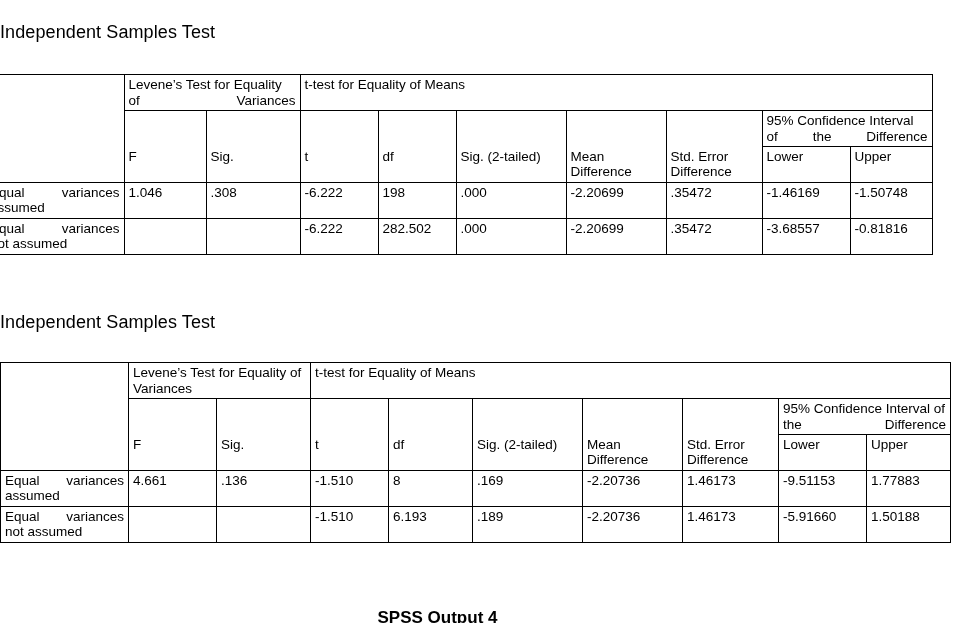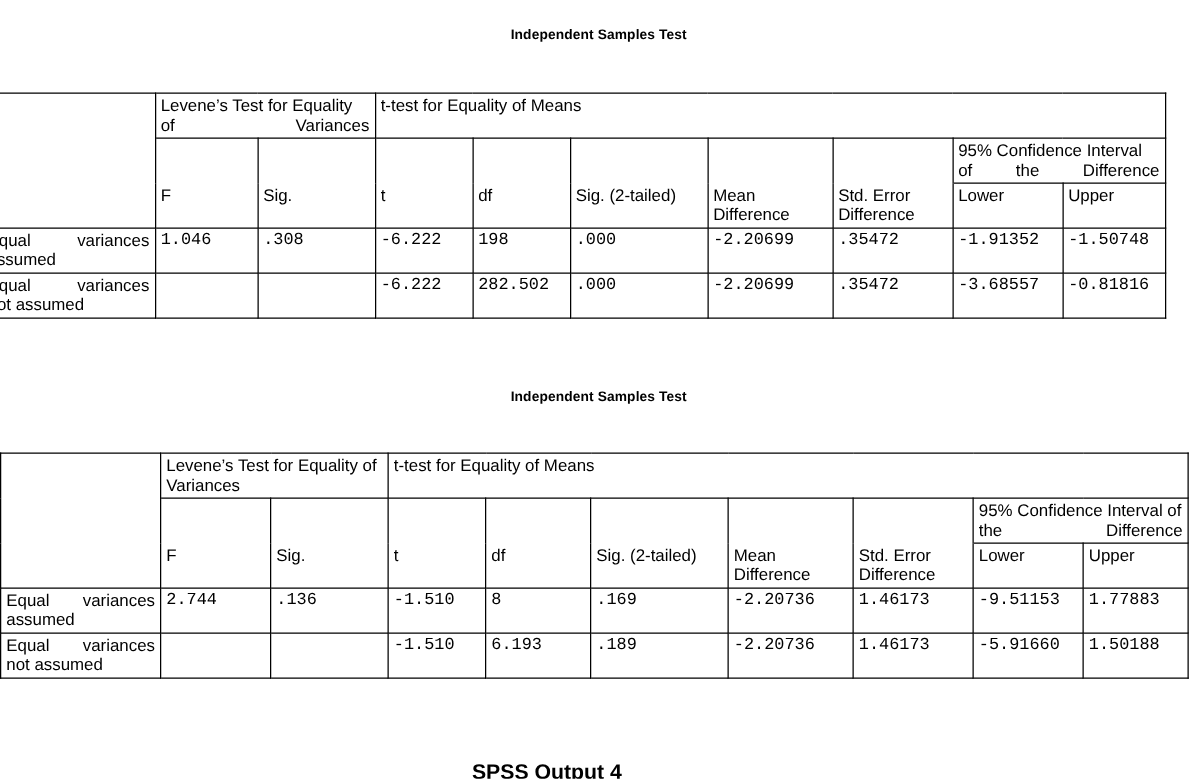--- a/index.html
+++ b/index.html
@@ -14,23 +14,23 @@
     color: #000000;
     overflow: hidden;
     position: relative;
   }
   .page {
     position: relative;
     width: 958px;
     height: 623px;
   }
   .table-title {
-    text-align: center;
-    font-size: 11px;
-    font-weight: bold;
+    text-align: left;
+    font-size: 18px;
+    font-weight: normal;
     letter-spacing: 0.1px;
   }
   .spss-table {
     border-collapse: collapse;
     table-layout: fixed;
     font-size: 13.5px;
     line-height: 1.15;
   }
   .spss-table td, .spss-table th {
     border: 1px solid #000000;
@@ -102,21 +102,20 @@
     top: 608px;
     width: 875px;
     font-size: 17px;
     font-weight: bold;
     text-align: center;
     overflow: hidden;
     height: 15px;
   }
   .cell-pad {
     padding-top: 3px;
-    font-family: Liberation Mono, monospace;
   }
 </style>
 </head>
 <body>
 
 <div class="page">
 
   <div id="title-one" class="table-title">Independent Samples Test</div>
 
   <div id="table-one-wrap">
@@ -166,21 +165,21 @@
             <span>Equal variances</span>
             <span class="second">assumed</span>
           </td>
           <td class="cell-pad">1.046</td>
           <td class="cell-pad">.308</td>
           <td class="cell-pad">-6.222</td>
           <td class="cell-pad">198</td>
           <td class="cell-pad">.000</td>
           <td class="cell-pad">-2.20699</td>
           <td class="cell-pad">.35472</td>
-          <td class="cell-pad">-1.91352</td>
+          <td class="cell-pad">-1.46169</td>
           <td class="cell-pad">-1.50748</td>
         </tr>
         <tr>
           <td class="no-left rowlabel">
             <span>Equal variances</span>
             <span class="second">not assumed</span>
           </td>
           <td class="cell-pad"></td>
           <td class="cell-pad"></td>
           <td class="cell-pad">-6.222</td>
@@ -237,21 +236,21 @@
           <td class="no-top">Mean Difference</td>
           <td class="no-top justify-head">Std. Error Difference</td>
           <td class="no-top">Lower</td>
           <td class="no-top">Upper</td>
         </tr>
         <tr>
           <td class="rowlabel">
             <span>Equal variances</span>
             <span class="second">assumed</span>
           </td>
-          <td class="cell-pad">2.744</td>
+          <td class="cell-pad">4.661</td>
           <td class="cell-pad">.136</td>
           <td class="cell-pad">-1.510</td>
           <td class="cell-pad">8</td>
           <td class="cell-pad">.169</td>
           <td class="cell-pad">-2.20736</td>
           <td class="cell-pad">1.46173</td>
           <td class="cell-pad">-9.51153</td>
           <td class="cell-pad">1.77883</td>
         </tr>
         <tr>

